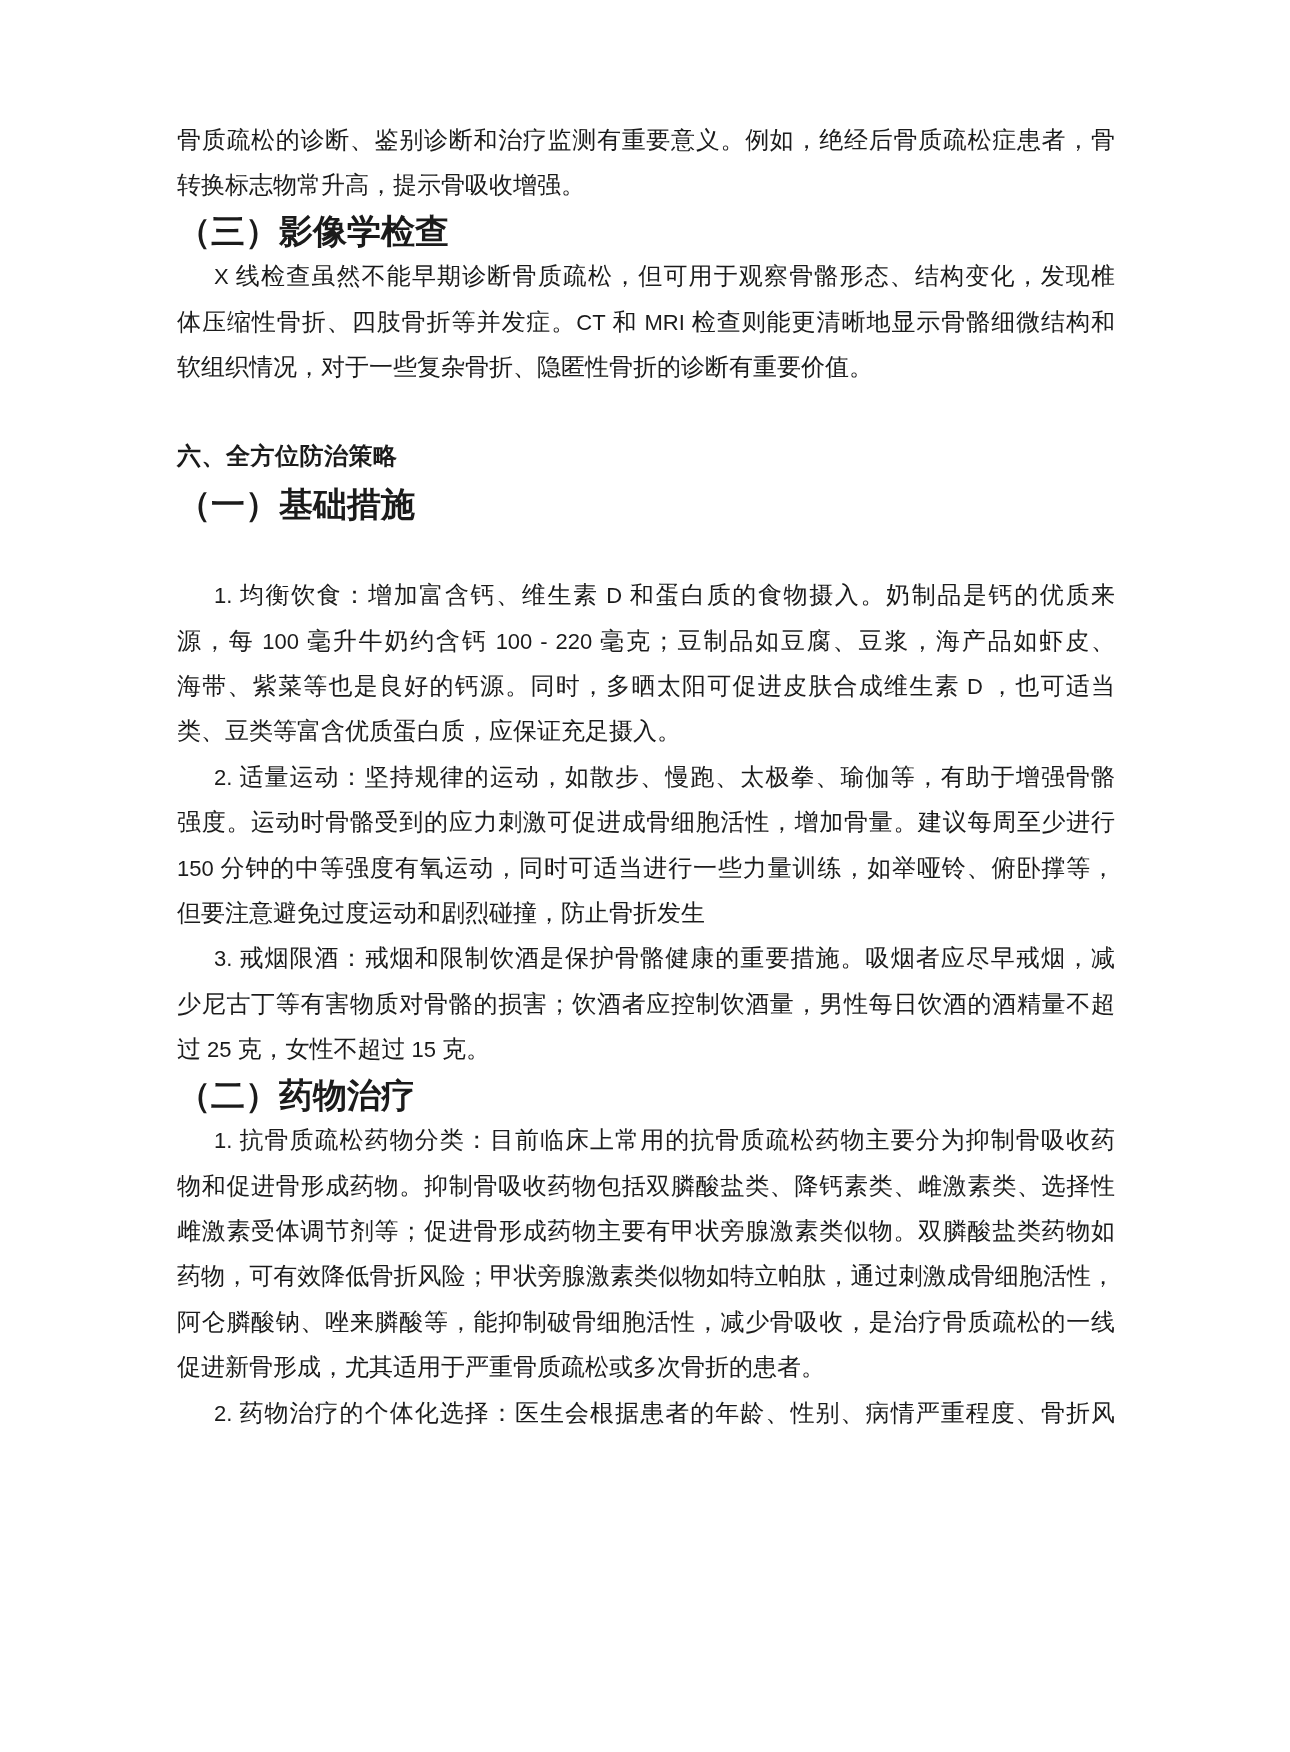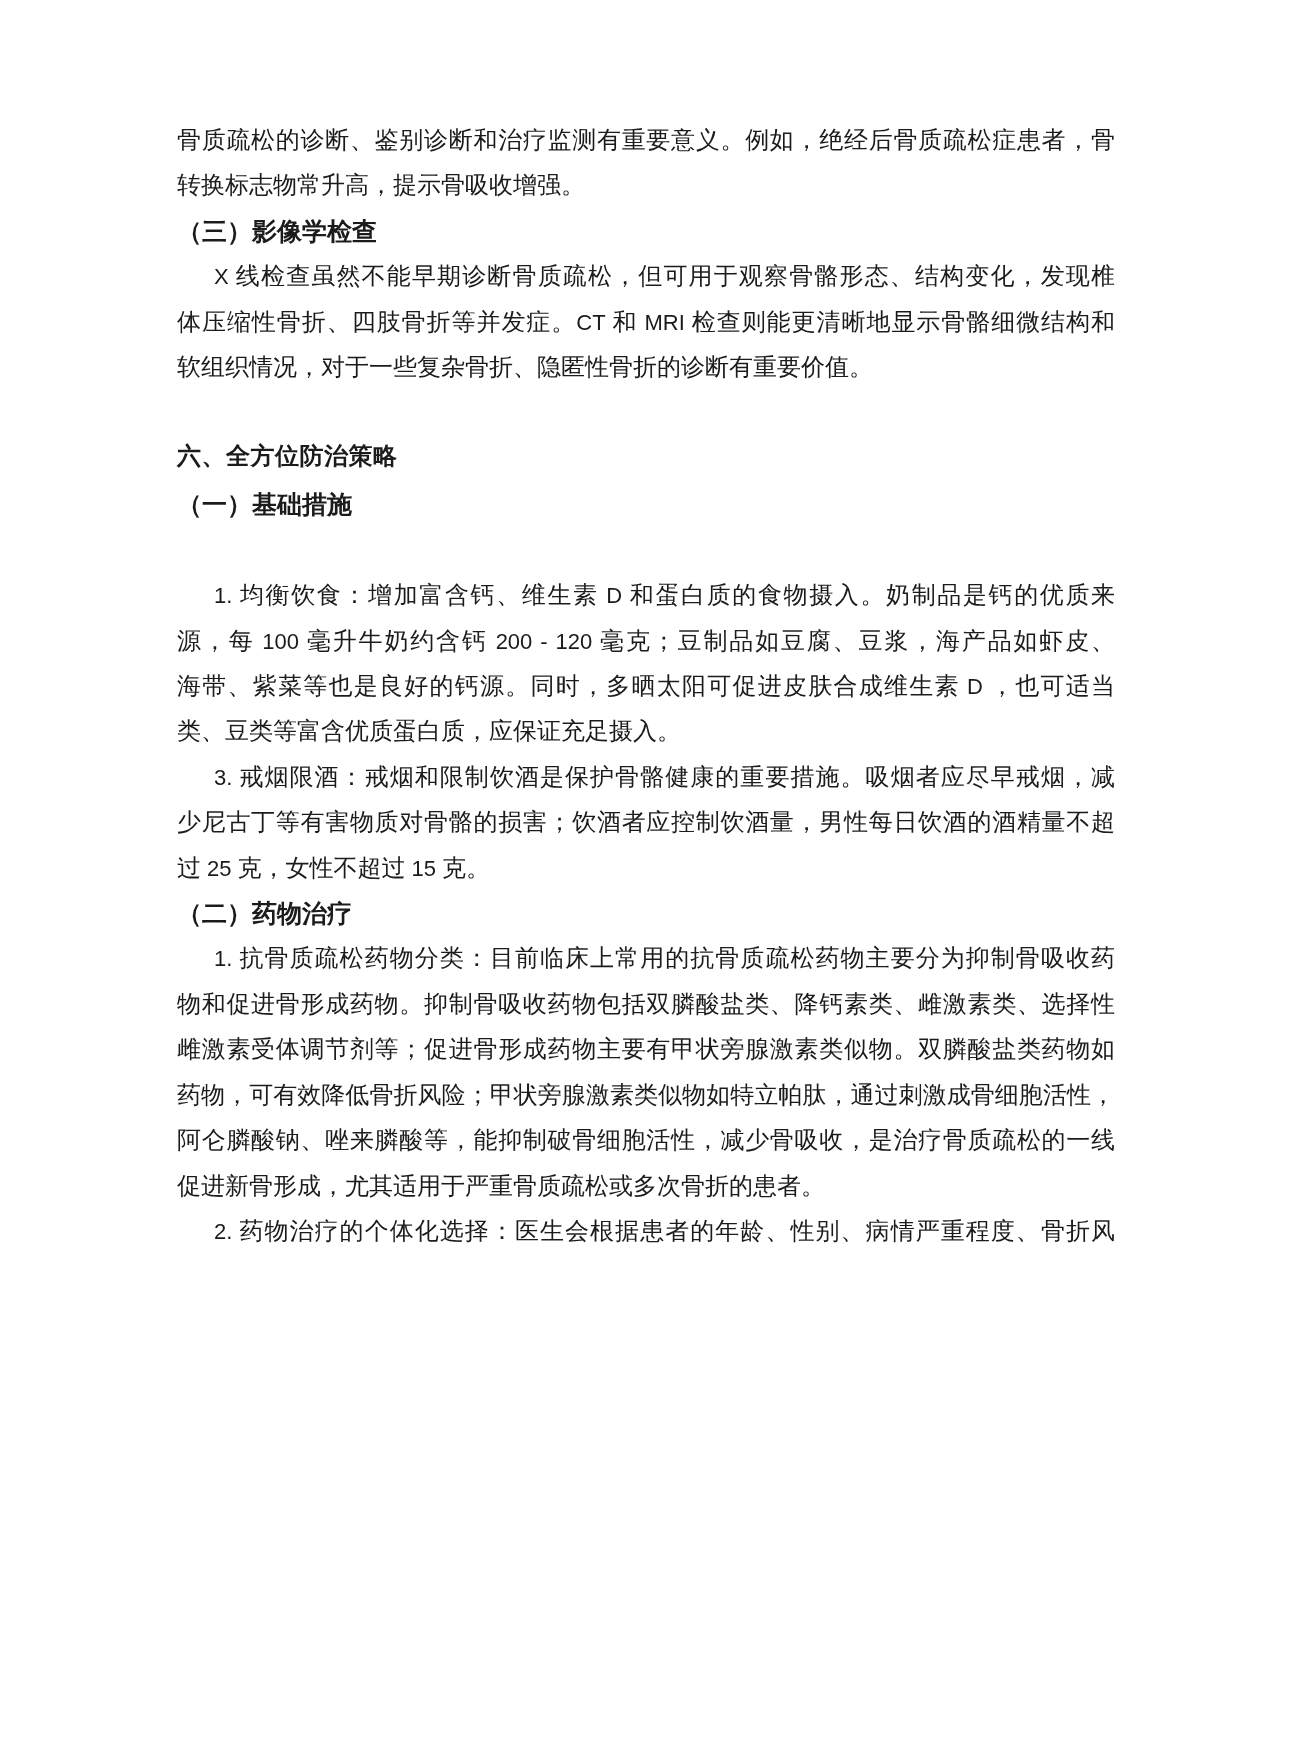--- a/index.html
+++ b/index.html
@@ -35,21 +35,21 @@
     text-align: justify;
     text-align-last: justify;
     text-justify: inter-character;
   }
   .ln.ind { text-indent: 37px; }
   .ln.end {
     text-align: right;
     text-align-last: left;
   }
   .h3 {
-    font-size: 25px;
+    font-size: 34px;
     font-weight: bold;
     line-height: 45.4px;
     text-align: left;
     text-align-last: left;
   }
   .h2 {
     font-size: 24px;
     font-weight: bold;
     line-height: 52px;
     margin-top: 40px;
@@ -76,23 +76,29 @@
       <div class="para">
         <div class="ln ind"><span class="lat">X</span> 线检查虽然不能早期诊断骨质疏松，但可用于观察骨骼形态、结构变化，发现椎</div>
         <div class="ln">体压缩性骨折、四肢骨折等并发症。<span class="lat">CT</span> 和 <span class="lat">MRI</span> 检查则能更清晰地显示骨骼细微结构和</div>
         <div class="ln end">软组织情况，对于一些复杂骨折、隐匿性骨折的诊断有重要价值。</div>
       </div>
       <div class="ln h2">六、全方位防治策略</div>
       <div class="ln h3">（一）基础措施</div>
       <div class="spacer"></div>
       <div class="para">
         <div class="ln ind"><span class="lat">1.</span> 均衡饮食：增加富含钙、维生素 <span class="lat">D</span> 和蛋白质的食物摄入。奶制品是钙的优质来</div>
-        <div class="ln">源，每 <span class="lat">100</span> 毫升牛奶约含钙 <span class="lat">200 - 120</span> 毫克；豆制品如豆腐、豆浆，海产品如虾皮、</div>
+        <div class="ln">源，每 <span class="lat">100</span> 毫升牛奶约含钙 <span class="lat">100 - 220</span> 毫克；豆制品如豆腐、豆浆，海产品如虾皮、</div>
         <div class="ln">海带、紫菜等也是良好的钙源。同时，多晒太阳可促进皮肤合成维生素 <span class="lat">D</span> ，也可适当</div>
         <div class="ln end">类、豆类等富含优质蛋白质，应保证充足摄入。</div>
+      </div>
+      <div class="para">
+        <div class="ln ind"><span class="lat">2.</span> 适量运动：坚持规律的运动，如散步、慢跑、太极拳、瑜伽等，有助于增强骨骼</div>
+        <div class="ln">强度。运动时骨骼受到的应力刺激可促进成骨细胞活性，增加骨量。建议每周至少进行</div>
+        <div class="ln"><span class="lat">150</span> 分钟的中等强度有氧运动，同时可适当进行一些力量训练，如举哑铃、俯卧撑等，</div>
+        <div class="ln end">但要注意避免过度运动和剧烈碰撞，防止骨折发生</div>
       </div>
       <div class="para">
         <div class="ln ind"><span class="lat">3.</span> 戒烟限酒：戒烟和限制饮酒是保护骨骼健康的重要措施。吸烟者应尽早戒烟，减</div>
         <div class="ln">少尼古丁等有害物质对骨骼的损害；饮酒者应控制饮酒量，男性每日饮酒的酒精量不超</div>
         <div class="ln end">过 <span class="lat">25</span> 克，女性不超过 <span class="lat">15</span> 克。</div>
       </div>
       <div class="ln h3">（二）药物治疗</div>
       <div class="para">
         <div class="ln ind"><span class="lat">1.</span> 抗骨质疏松药物分类：目前临床上常用的抗骨质疏松药物主要分为抑制骨吸收药</div>
         <div class="ln">物和促进骨形成药物。抑制骨吸收药物包括双膦酸盐类、降钙素类、雌激素类、选择性</div>

